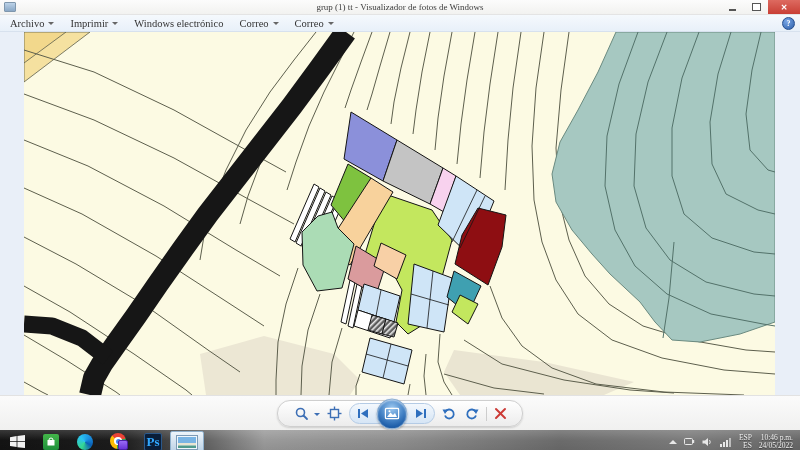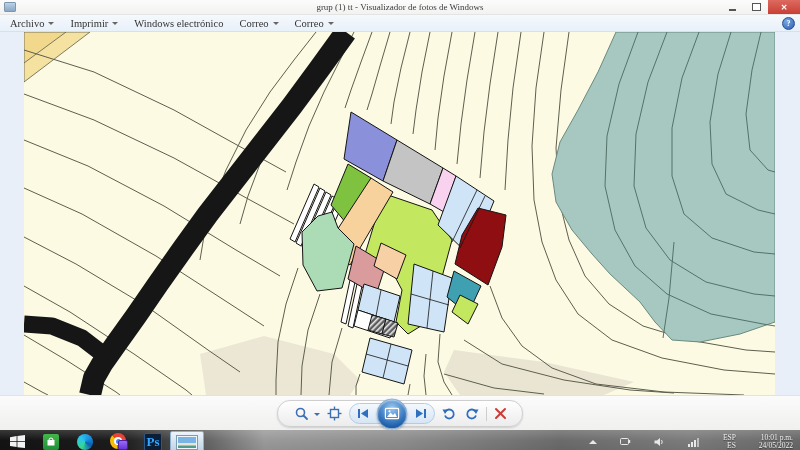--- a/index.html
+++ b/index.html
@@ -49,21 +49,21 @@
     display:flex;align-items:center;justify-content:center;}
   .divider{width:1px;height:14px;background:#cdcdcd;}
   
   .taskbar{position:relative;height:23px;display:flex;align-items:center;
     background:linear-gradient(90deg,#131313 0%,#1c1c1c 15%,#4e4e4e 23%,#9a9a9a 33%,#8d8d8d 50%,#6b6b6b 70%,#7b7b7b 86%,#686868 100%);}
   .taskbar::after{content:"";position:absolute;inset:0;pointer-events:none;
     background:linear-gradient(rgba(255,255,255,.16),rgba(255,255,255,0) 45%,rgba(0,0,0,.08));}
   .tb-slot{width:34px;height:23px;display:flex;align-items:center;justify-content:center;position:relative;z-index:1;}
   .viewer-tile{width:32px;height:21px;margin-top:1px;border:1px solid #8fb0cc;border-radius:2px;
     background:linear-gradient(#eef5fb,#b7cee3);display:flex;align-items:center;justify-content:center;}
-  .tray{margin-left:auto;display:flex;align-items:center;gap:23px;padding-right:7px;z-index:1;}
+  .tray{margin-left:auto;display:flex;align-items:center;gap:7px;padding-right:7px;z-index:1;}
   .tray-text{font-size:7.5px;line-height:8px;color:#f2f2f2;text-align:right;text-shadow:0 1px 1px rgba(0,0,0,.5);}
   .chev-up{width:0;height:0;border-left:4px solid transparent;border-right:4px solid transparent;
     border-bottom:4px solid #e8e8e8;}
   .ps-tile{width:16px;height:16px;background:#0a1e38;border:1px solid #2b588a;border-radius:2px;
     color:#31a8ff;font-size:13px;font-weight:bold;display:flex;align-items:center;justify-content:center;}
   .store-tile{width:16px;height:16px;background:linear-gradient(#43b649,#1f8f3a);border-radius:2px;
     display:flex;align-items:center;justify-content:center;}
   .edge-ball{width:16px;height:16px;border-radius:50%;
     background:conic-gradient(from 210deg,#35d890,#2bc3f1 30%,#1b8fe0 55%,#0a5fb4 75%,#35d890);}
   .chrome-wrap{position:relative;width:18px;height:17px;}
@@ -320,19 +320,19 @@
         <rect x="0" y="7" width="2" height="3" fill="#e8e8e8"></rect>
         <rect x="3" y="5" width="2" height="5" fill="#e8e8e8"></rect>
         <rect x="6" y="3" width="2" height="7" fill="#e8e8e8"></rect>
         <rect x="9" y="1" width="2" height="9" fill="#bdbdbd"></rect>
       </svg>
       <div class="tray-text">
         <div>ESP</div>
         <div>ES</div>
       </div>
       <div class="tray-text">
-        <div>10:01 p.m.</div>
+        <div>10:46 p.m.</div>
         <div>24/05/2022</div>
       </div>
     </div>
   </div>
 
 </div>
 
 </body></html>

